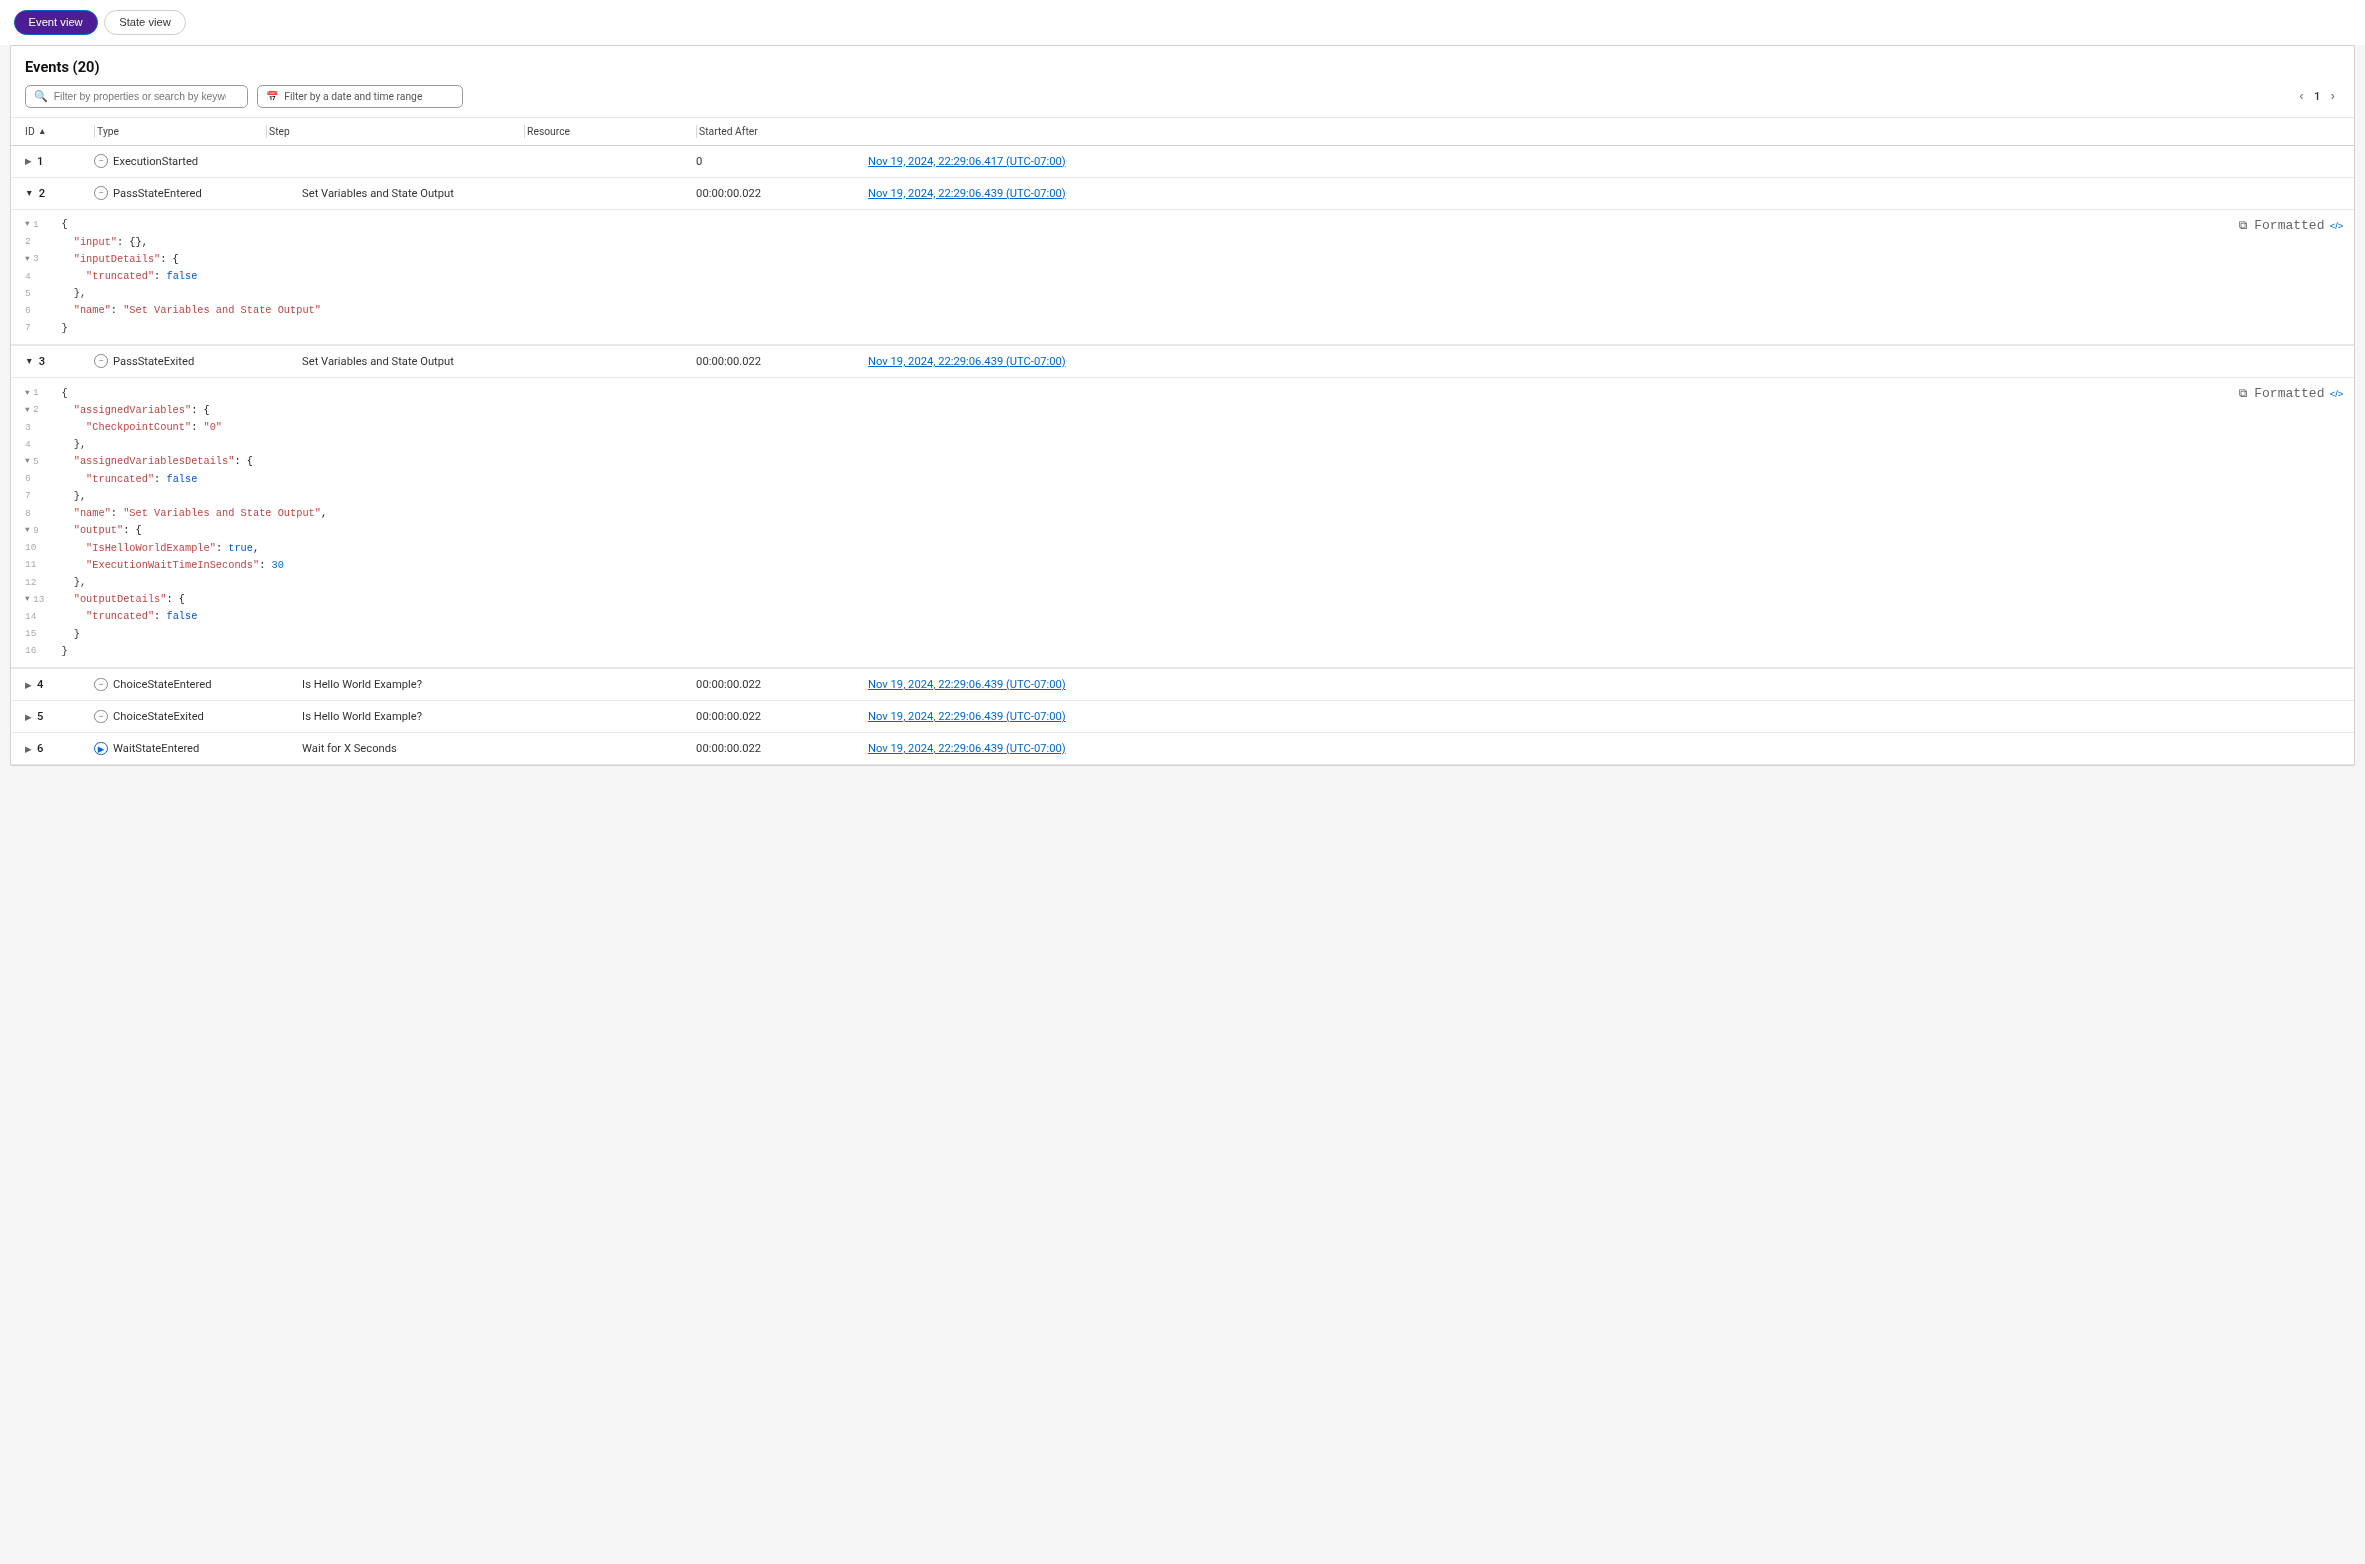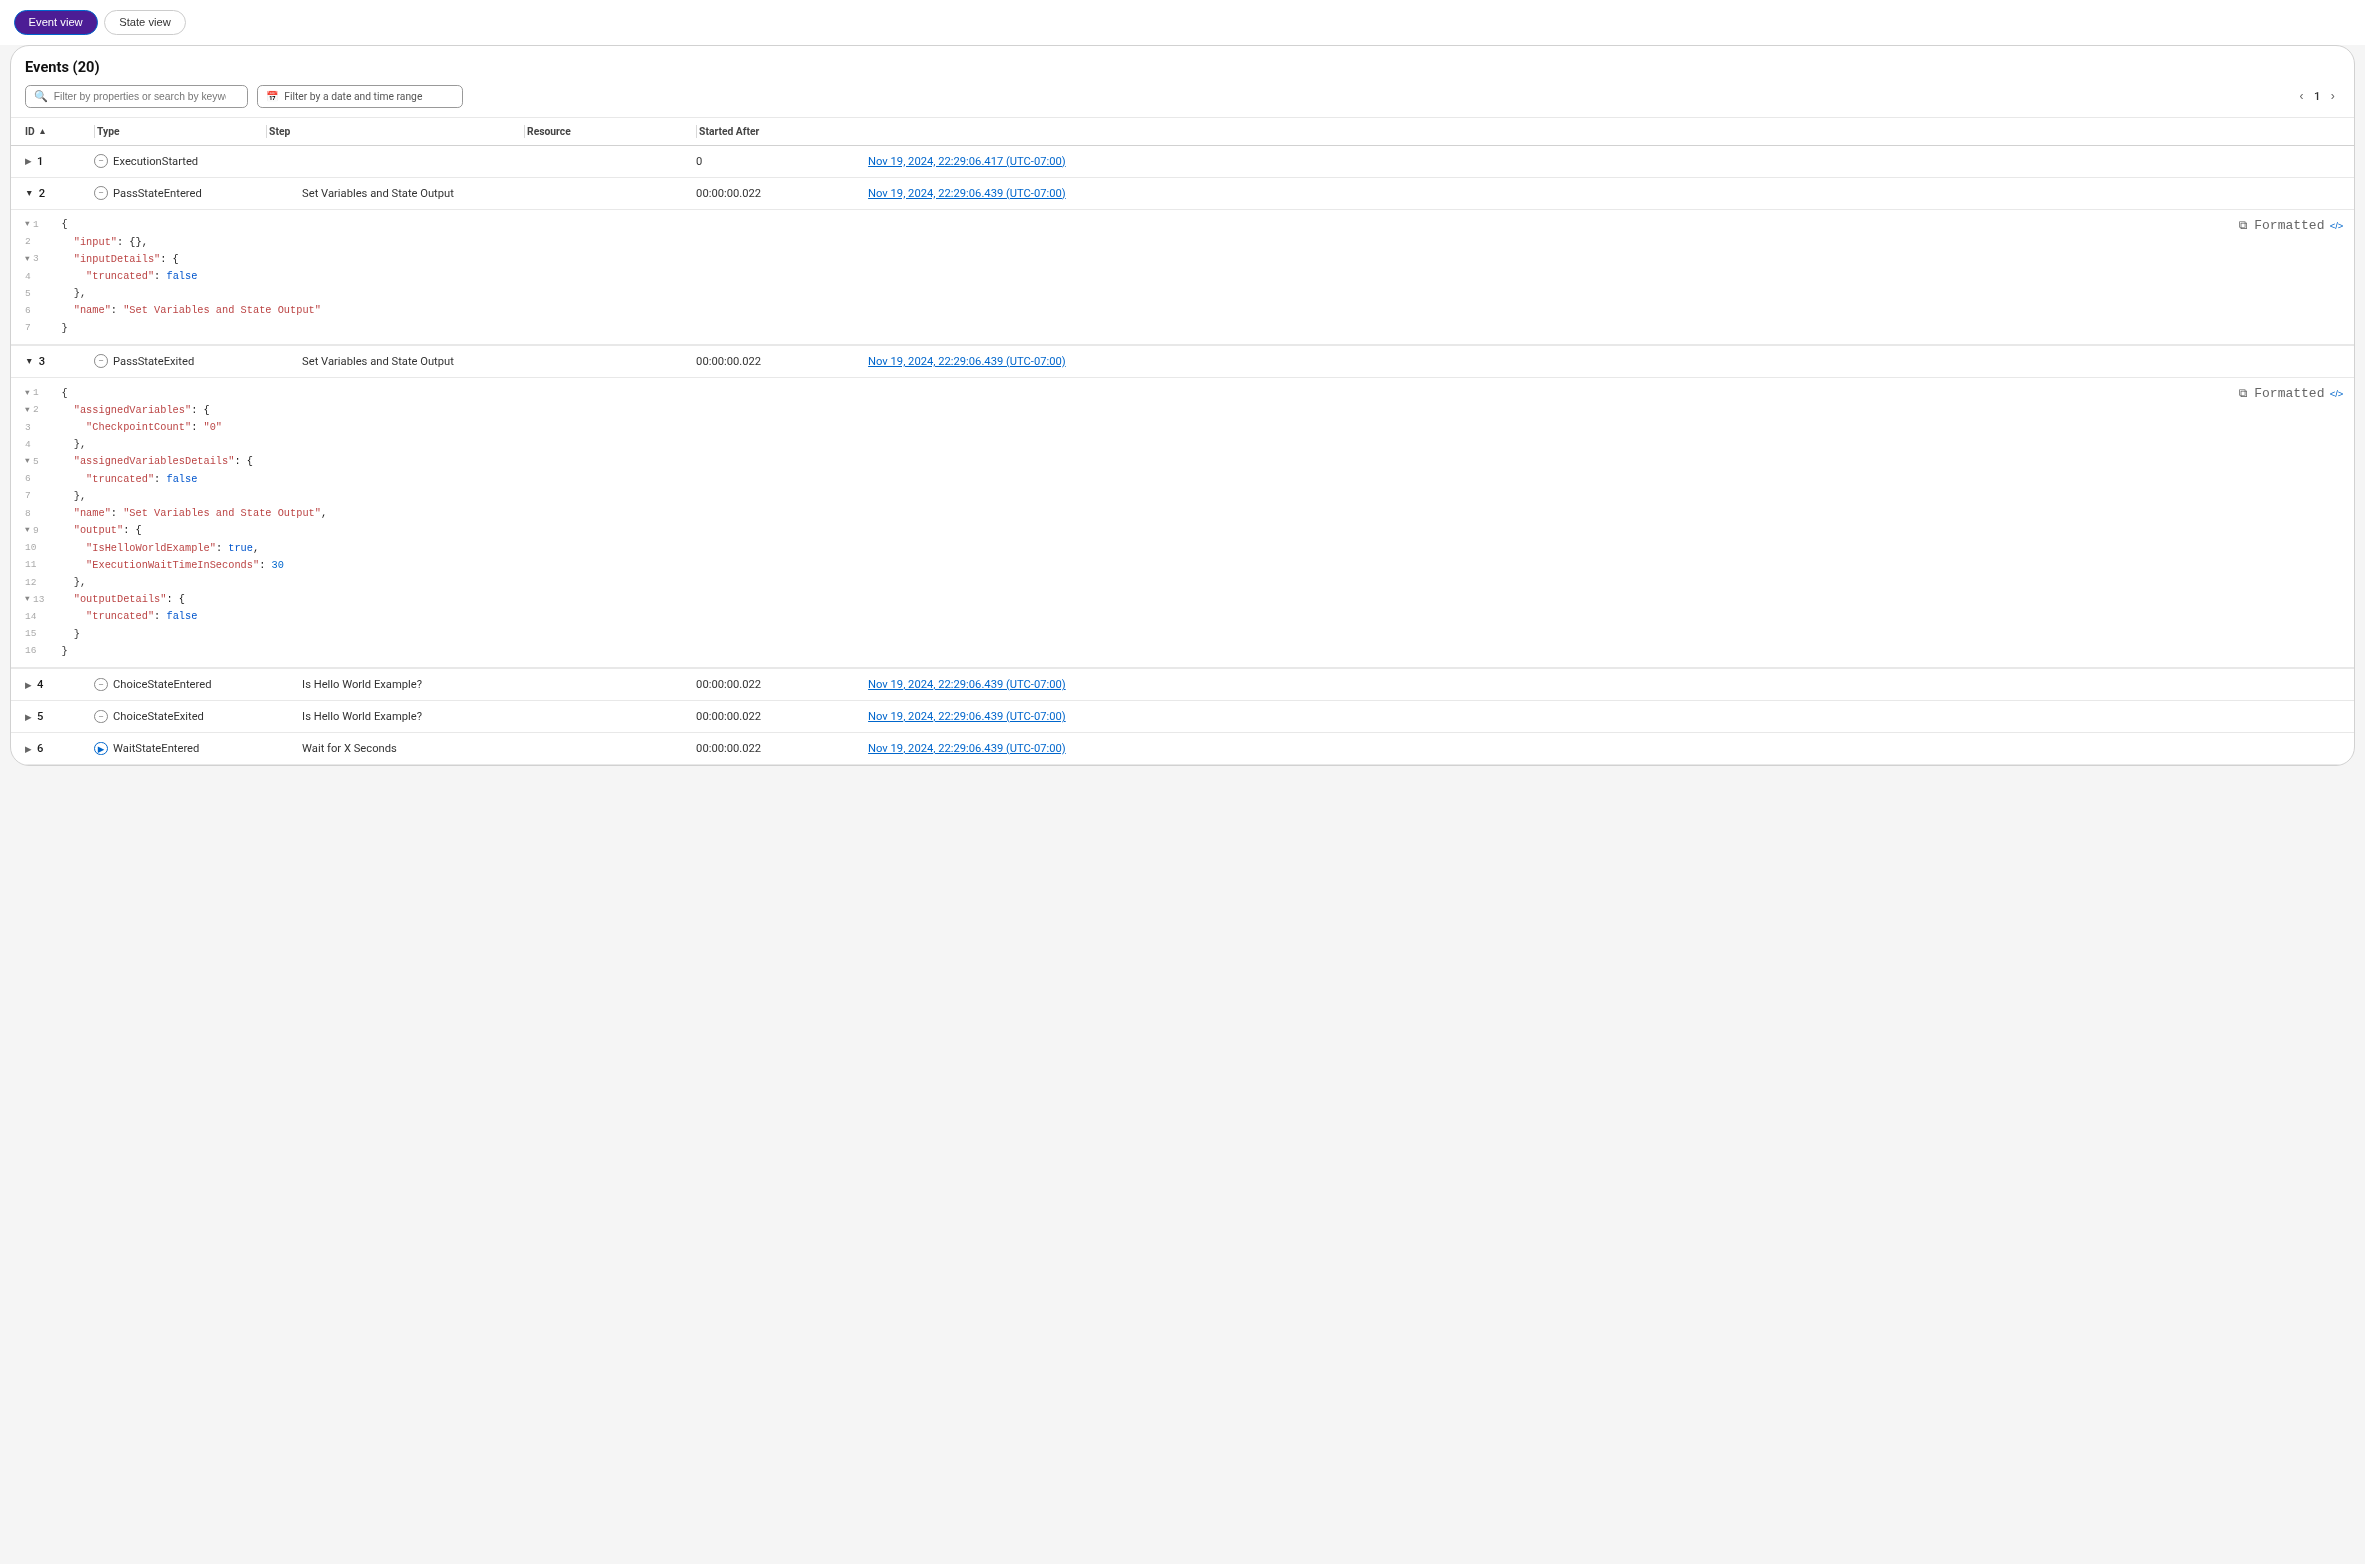--- a/index.html
+++ b/index.html
@@ -30,21 +30,21 @@
     .tab-btn.active {
       background: #4c1d95;
       color: #fff;
       border-color: #0066cc;
     }
 
     .main-panel {
       margin: 0 10.3px 10.3px 10.3px;
       background: #fff;
       border: 0.9px solid #d1d1d1;
-      border-radius: 19px;
+      border-radius: 1px;
       overflow: hidden;
     }
 
     .panel-header {
       padding: 12px 13.8px 8.6px 13.8px;
       border-bottom: 0.9px solid #e8e8e8;
     }
 
     .panel-title {
       font-size: 14.6px;
@@ -126,21 +126,21 @@
     .table-header {
       display: grid;
       grid-template-columns: 69px 172px 258px 172px 172px 1fr;
       border-bottom: 1.3px solid #d1d1d1;
       padding: 6.9px 13.8px;
       background: #fff;
     }
 
     .col-header {
       font-size: 10.3px;
-      font-weight: 700;
+      font-weight: 400;
       color: #444;
       display: flex;
       align-items: center;
       gap: 3.4px;
     }
 
     .col-divider {
       border-left: 0.9px solid #d8d8d8;
       padding-left: 2px;
     }

